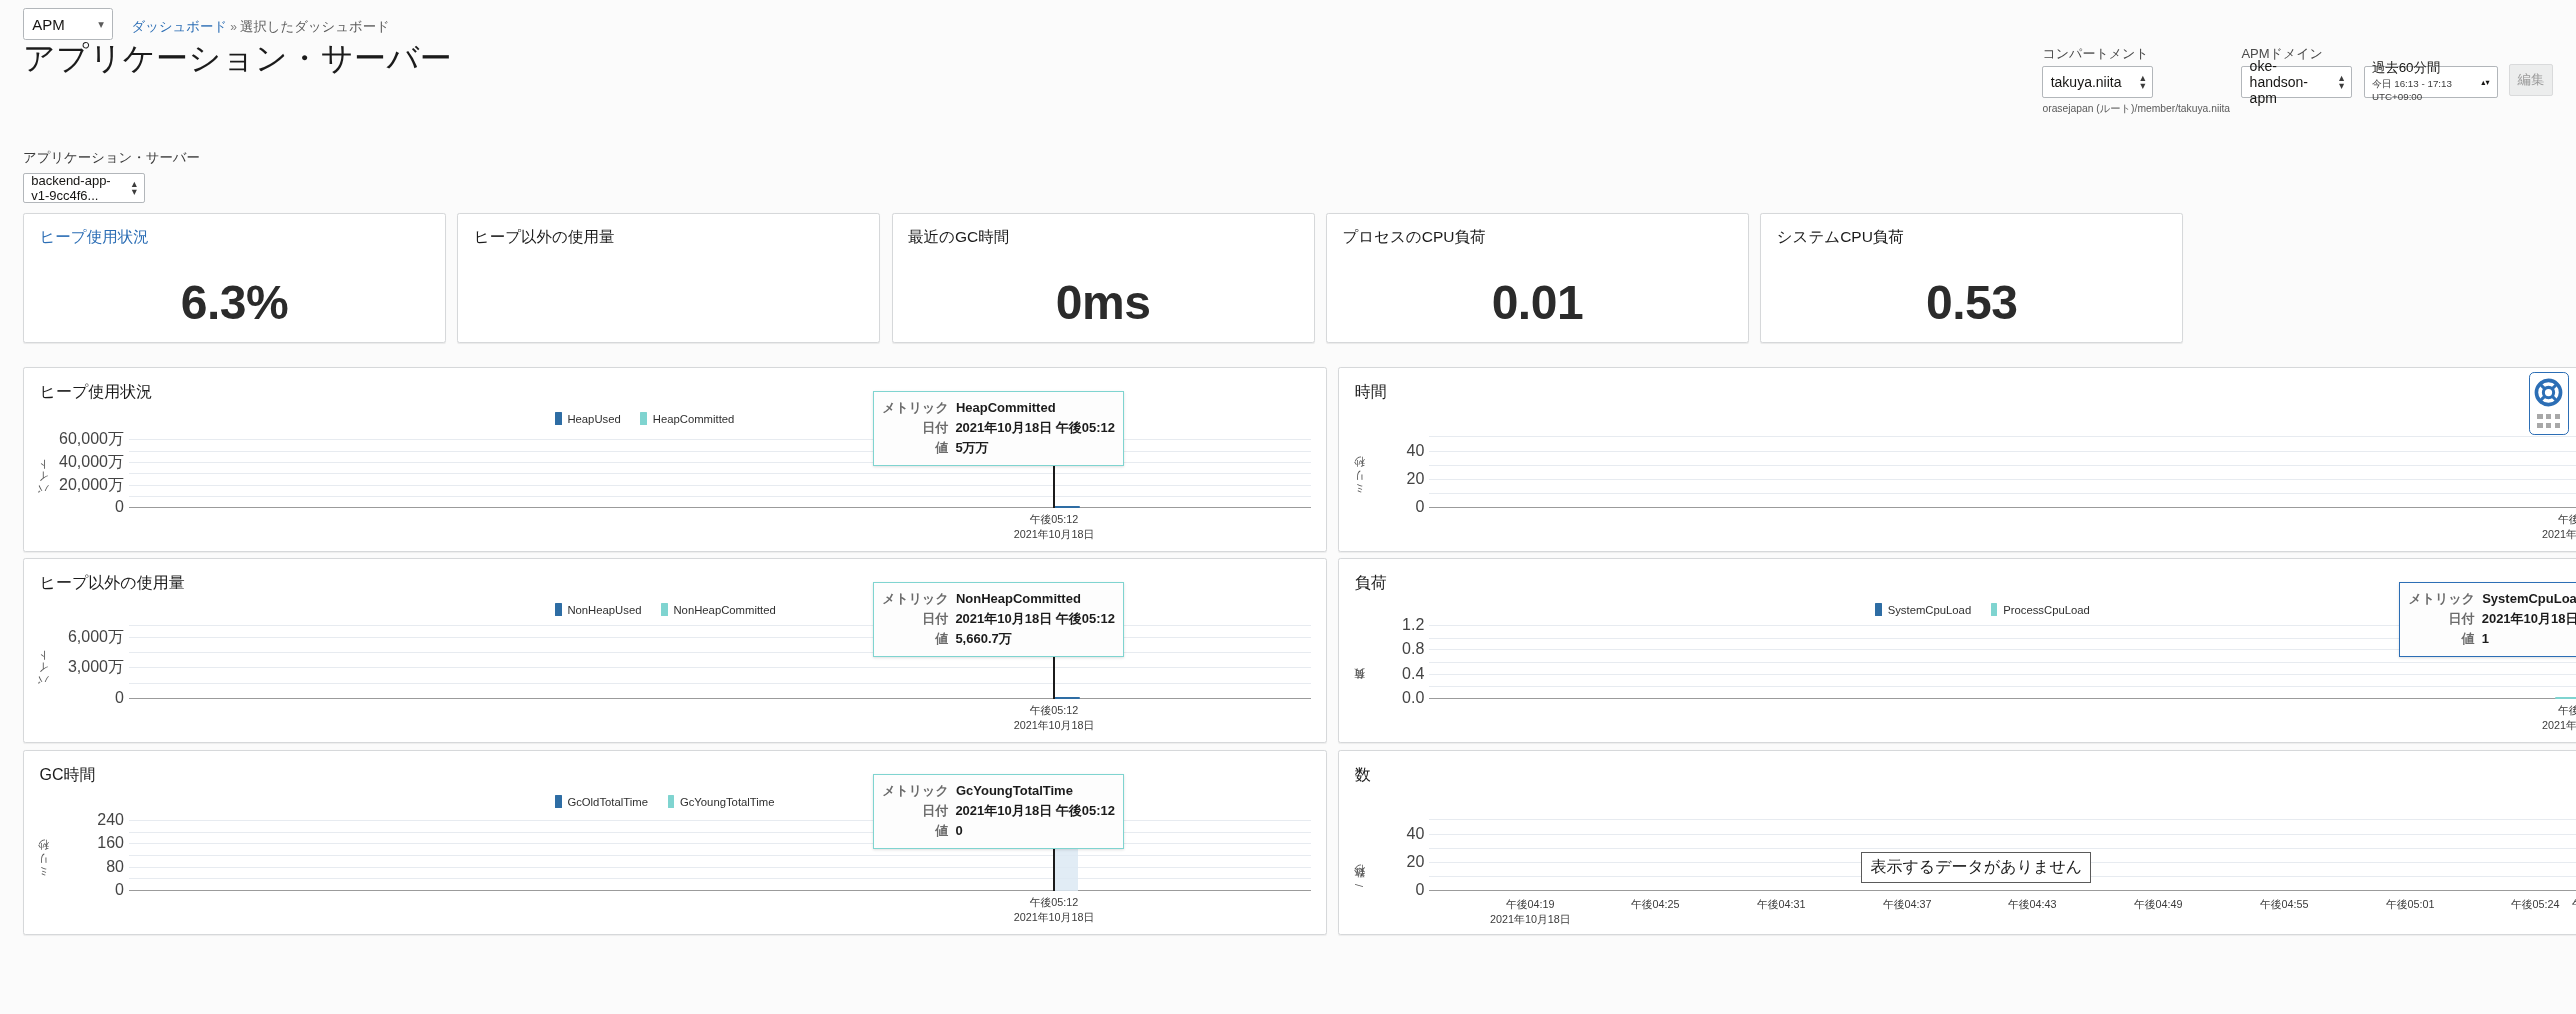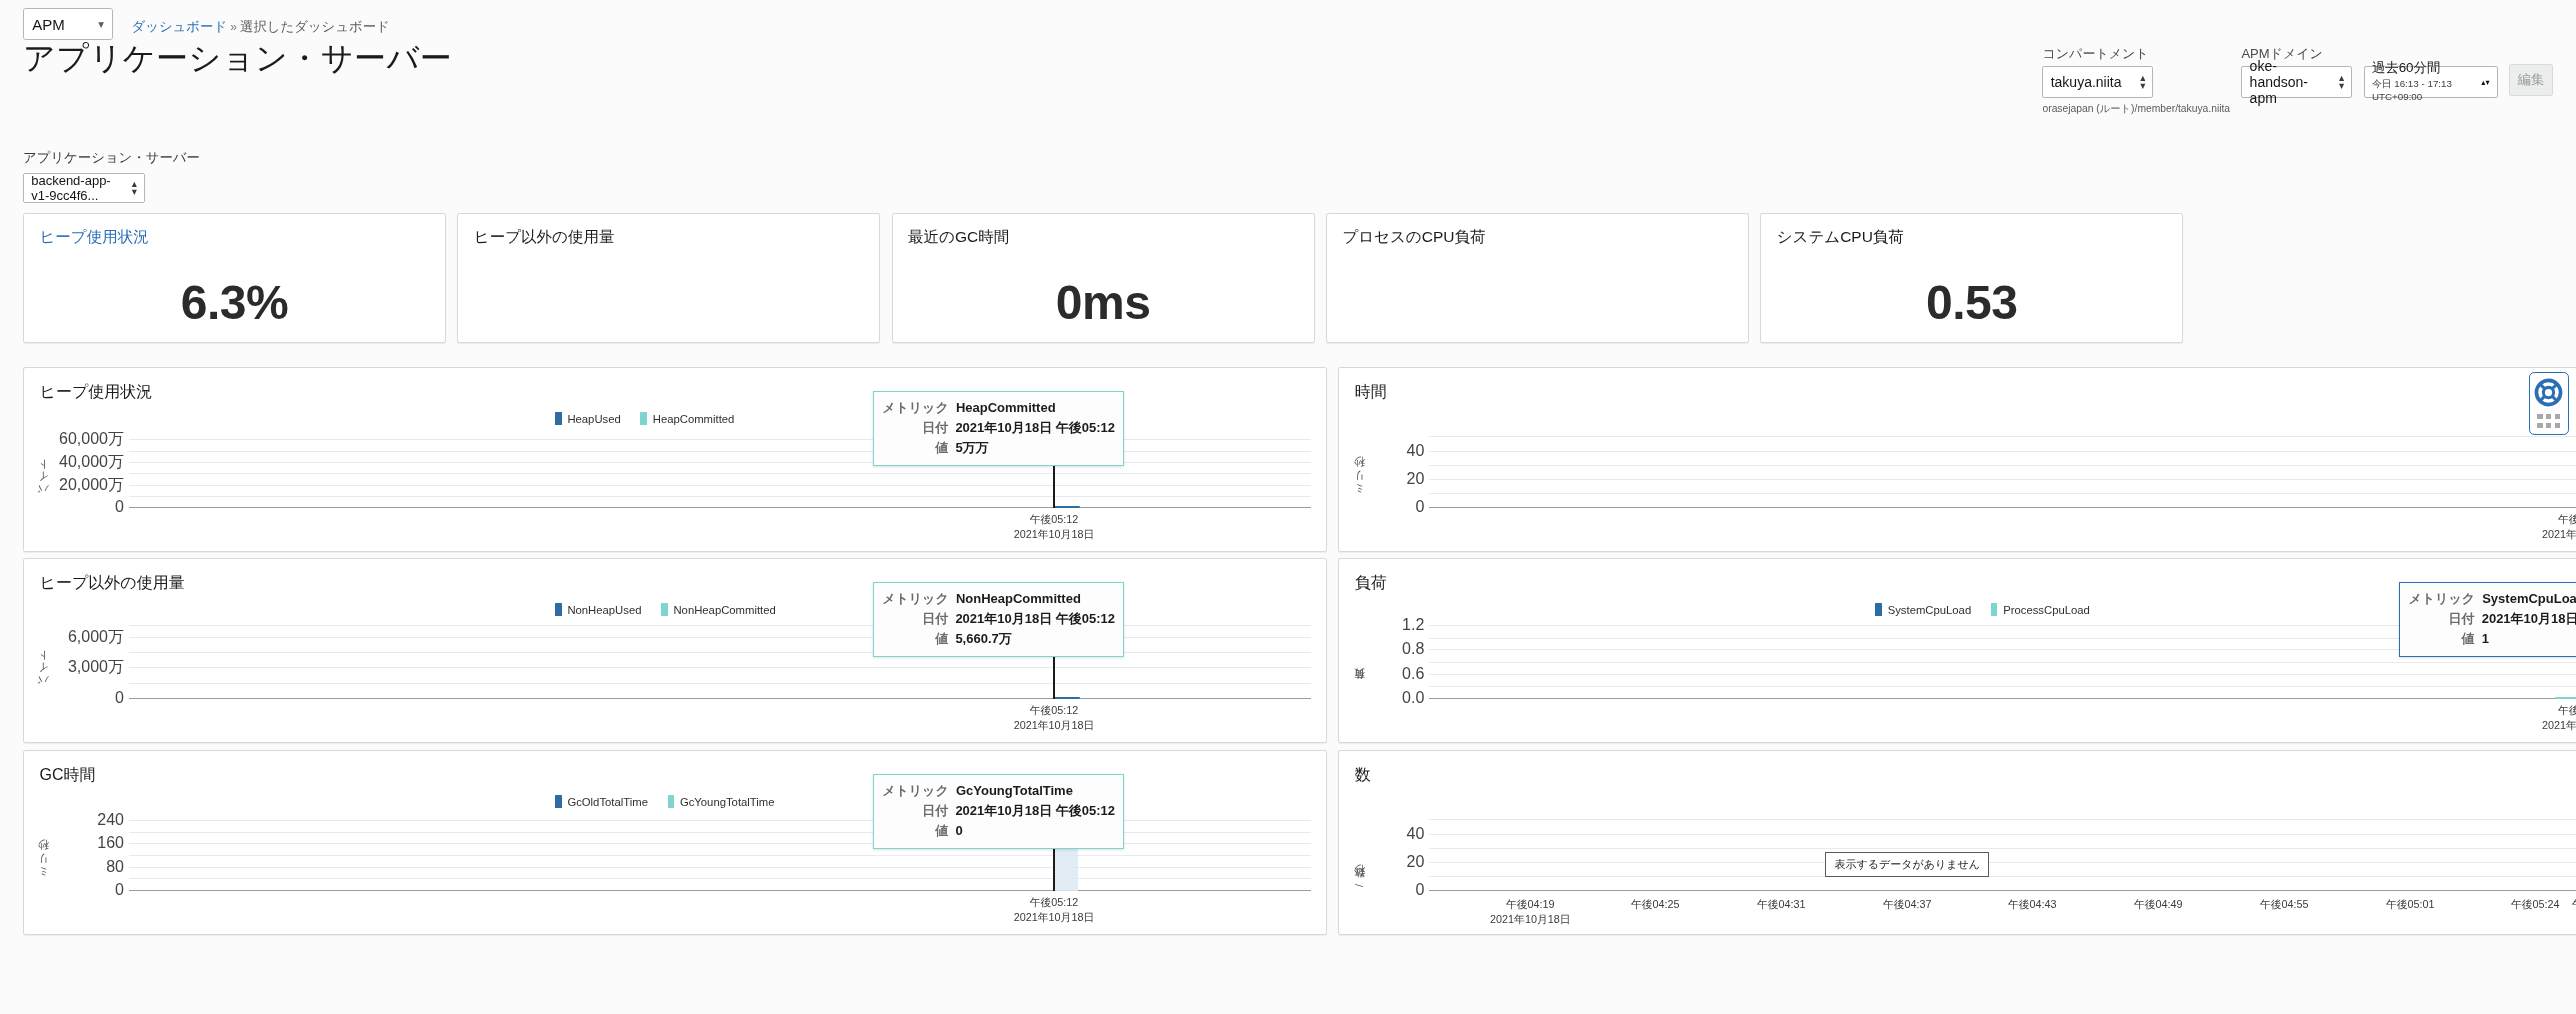--- a/index.html
+++ b/index.html
@@ -123,21 +123,21 @@
     padding:5.7px 8.2px 6.7px 8.2px; font-size:13px; color:#1b1b1b;
     box-shadow:0 1px 2.6px rgba(0,0,0,.13); z-index:40; white-space:nowrap;font-weight:bold;
   }
   .tip.blue { border-color:#2c6eb5; }
   .tip .r { display:flex; gap:7.2px; line-height:1.55; }
   .tip .k { color:#6b6b6b; min-width:66px; text-align:right; }
   .tip .v { color:#1b1b1b; }
 
   .nodata {
     position:absolute; background:#fff; border:0.5px solid #5a5a5a;
-    font-size:11px; color:#1b1b1b; padding:4.1px 8.2px; z-index:20; white-space:nowrap;
+    font-size:16px; color:#1b1b1b; padding:4.1px 8.2px; z-index:20; white-space:nowrap;margin-left:36px;
   }
 
   
   .help-fab {
     position:absolute; right:7.2px; top:372px;
     width:40px; height:63px; background:#fff;
     border:1.5px solid #2c6eb5; border-radius:5.2px;
     display:flex; flex-direction:column; align-items:center; justify-content:flex-start;
     padding-top:4.6px; z-index:60;
   }
@@ -216,20 +216,21 @@
   </div>
   <div class="kpi">
     <div class="t">ヒープ以外の使用量</div>
   </div>
   <div class="kpi">
     <div class="t">最近のGC時間</div>
     <div class="v">0ms</div>
   </div>
   <div class="kpi">
     <div class="t">プロセスのCPU負荷</div>
+    <div class="v">0.01</div>
   </div>
   <div class="kpi">
     <div class="t">システムCPU負荷</div>
     <div class="v">0.53</div>
   </div>
 </div>
 
 <div class="chart-row" style="top:367px">
 
   <div class="chart-card narrow">
@@ -379,21 +380,21 @@
       <span class="item">
         <i class="swatch" style="background:#7fd4d0"></i>
         <span>ProcessCpuLoad</span>
       </span>
     </div>
     <div class="plot">
       <div class="ylab" style="top:17.5px; height:49px">負荷</div>
       <div class="yticks" style="left:24px; width:61px; top:0; height:93px">
         <div style="top:4.1px">1.2</div>
         <div style="top:28px">0.8</div>
-        <div style="top:53px">0.6</div>
+        <div style="top:53px">0.4</div>
         <div style="top:77px">0.0</div>
       </div>
       <div class="grid" style="left:90px; right:15.5px; top:0; height:78px">
         <div class="gl" style="top:4.1px"></div>
           <div class="gl" style="top:16.5px"></div>
         <div class="gl" style="top:28px"></div>
           <div class="gl" style="top:41px"></div>
         <div class="gl" style="top:53px"></div>
           <div class="gl" style="top:65px"></div>
         <div class="axis" style="top:77px"></div>

